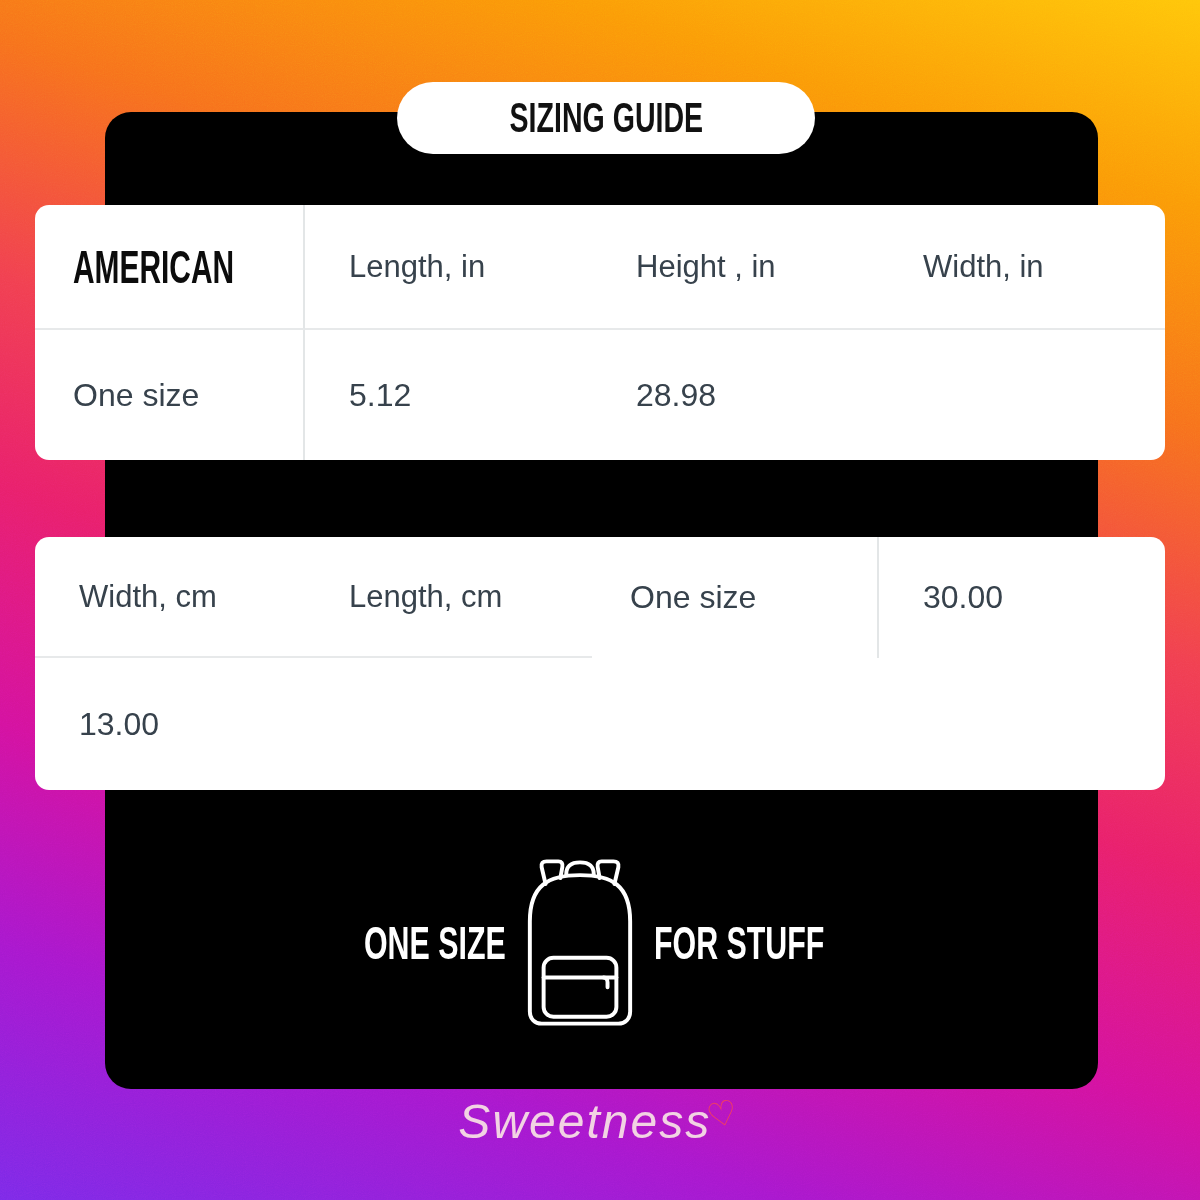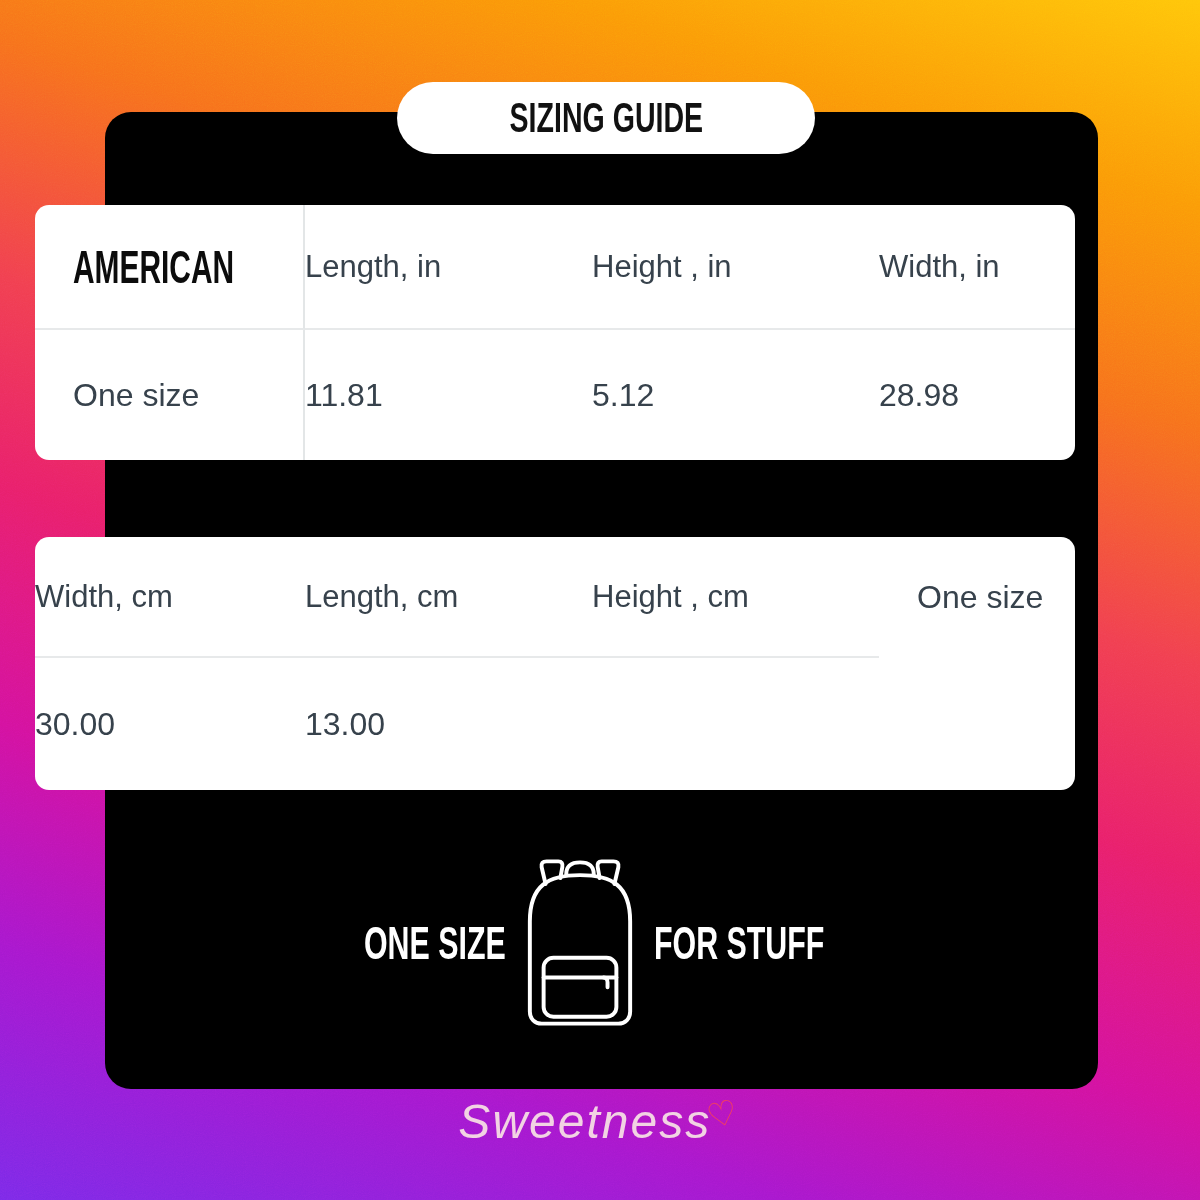--- a/index.html
+++ b/index.html
@@ -18,27 +18,27 @@
   .pill{
     position:absolute;left:397px;top:70px;width:418px;height:72px;
     background:#fff;border-radius:36px;display:flex;align-items:center;justify-content:center;margin-top:12px;
   }
   .cond{
     font-weight:800;display:inline-block;transform:scaleX(.68);transform-origin:center;
     letter-spacing:0;white-space:nowrap;
   }
   .pill .cond{font-size:42px;color:#111;}
   .size-table{
-    position:absolute;left:35px;width:1040px;background:#fff;border-radius:14px;
+    position:absolute;left:35px;width:1130px;background:#fff;border-radius:14px;
     display:grid;grid-template-columns:270px 287px 287px 286px;overflow:hidden;
     color:#37424C;
   }
   .t-american{top:205px;grid-template-rows:125px 130px;}
   .t-metric{top:537px;grid-template-rows:121px 132px;}
-  .cell{display:flex;align-items:center;font-size:31px;box-sizing:border-box;}
+  .cell{display:flex;align-items:center;padding-left:44px;font-size:31px;box-sizing:border-box;}
   .cell.first{padding-left:38px;border-right:2px solid #E3E6E7;}
   .cell.hdr{border-bottom:2px solid #E7E9EA;}
   .tname .cond{font-size:46px;color:#0c0c0c;transform:scaleX(.65);transform-origin:left center;}
   .cell.val{font-size:32px;}
   .bottom-graphic{
     position:absolute;left:105px;top:858px;width:993px;
     display:flex;align-items:center;justify-content:center;gap:15px;color:#fff;
   }
   .bg-label{font-size:46px;font-weight:800;display:inline-block;white-space:nowrap;}
   .bg-left{transform:scaleX(.66);transform-origin:right center;}
@@ -79,29 +79,27 @@
   </div>
 
   <div class="size-table t-american">
     <div class="cell first hdr tname">
       <span class="cond">AMERICAN</span>
     </div>
     <div class="cell hdr">Length, in</div>
     <div class="cell hdr">Height , in</div>
     <div class="cell hdr">Width, in</div>
     <div class="cell first val">One size</div>
-    <div class="cell val">11.81</div>
     <div class="cell val">5.12</div>
     <div class="cell val">28.98</div>
   </div>
 
   <div class="size-table t-metric">
     <div class="cell hdr">Width, cm</div>
     <div class="cell hdr">Length, cm</div>
-    <div class="cell hdr">Height , cm</div>
     <div class="cell first val">One size</div>
     <div class="cell val">30.00</div>
     <div class="cell val">13.00</div>
   </div>
 
   <div class="bottom-graphic">
     <span class="bg-label bg-left">ONE SIZE</span>
     <svg class="backpack" width="118" height="170" viewBox="0 0 120 172" xmlns="http://www.w3.org/2000/svg" fill="none" stroke="#fff" stroke-width="4" stroke-linecap="round" stroke-linejoin="round">
 
       <path d="M25,26 L21,9 Q20,3 26,3 L38,3 Q43,3 42,9 L40,20"></path>

